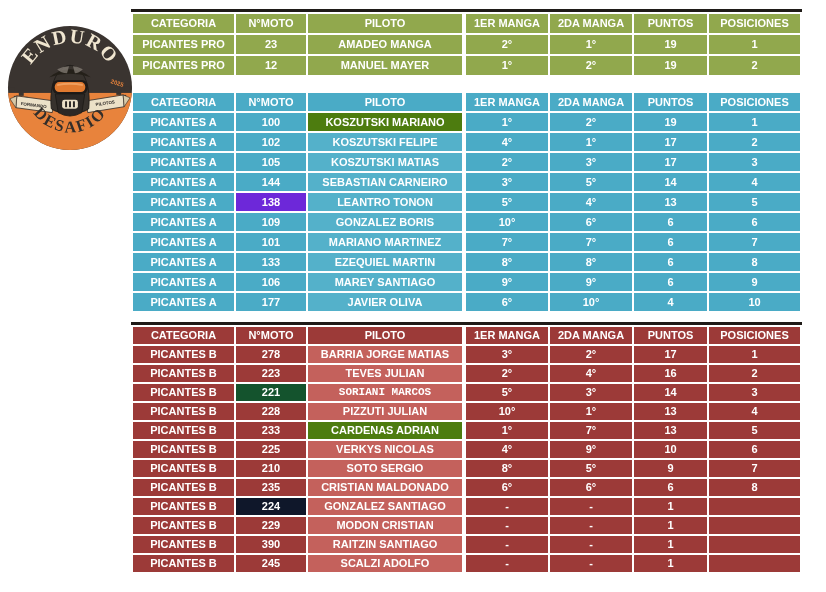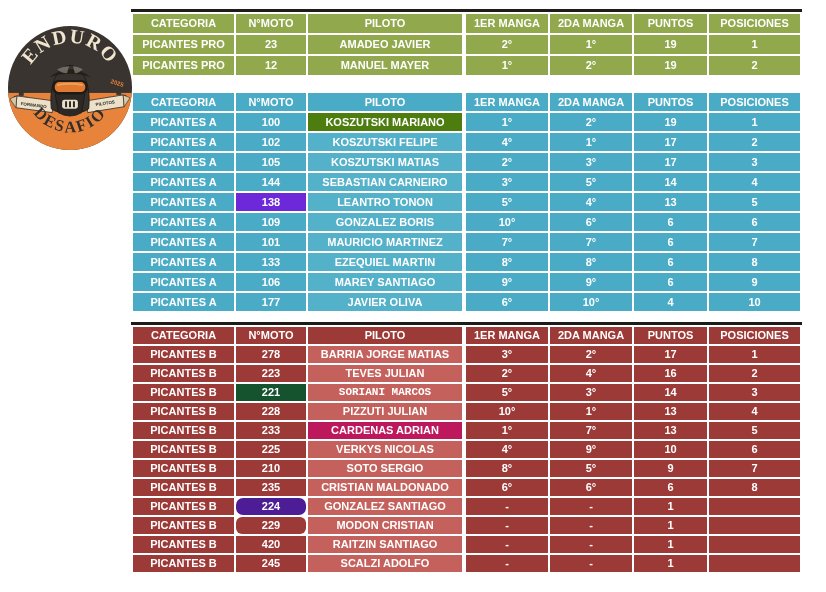--- a/index.html
+++ b/index.html
@@ -117,21 +117,21 @@
             <th style="background: rgb(145, 168, 77);">1ER MANGA</th>
             <th style="background: rgb(145, 168, 77);">2DA MANGA</th>
             <th style="background: rgb(145, 168, 77);">PUNTOS</th>
             <th style="background: rgb(145, 168, 77);">POSICIONES</th>
           </tr>
         </thead>
       <tbody>
           <tr>
             <td style="background: rgb(145, 168, 77);">PICANTES PRO</td>
             <td style="background: rgb(145, 168, 77);">23</td>
-            <td style="background: rgb(145, 168, 77);">AMADEO JAVIER</td>
+            <td style="background: rgb(145, 168, 77);">AMADEO MANGA</td>
             <td style="background: rgb(145, 168, 77);">2°</td>
             <td style="background: rgb(145, 168, 77);">1°</td>
             <td style="background: rgb(145, 168, 77);">19</td>
             <td style="background: rgb(145, 168, 77);">1</td>
           </tr>
           <tr>
             <td style="background: rgb(145, 168, 77);">PICANTES PRO</td>
             <td style="background: rgb(145, 168, 77);">12</td>
             <td style="background: rgb(145, 168, 77);">MANUEL MAYER</td>
             <td style="background: rgb(145, 168, 77);">1°</td>
@@ -215,21 +215,21 @@
             <td style="background: rgb(74, 171, 198);">109</td>
             <td class="pilot-left" style="background: rgb(84, 177, 202);">GONZALEZ BORIS</td>
             <td style="background: rgb(74, 171, 198);">10°</td>
             <td style="background: rgb(74, 171, 198);">6°</td>
             <td style="background: rgb(74, 171, 198);">6</td>
             <td style="background: rgb(74, 171, 198);">6</td>
           </tr>
           <tr>
             <td style="background: rgb(74, 171, 198);">PICANTES A</td>
             <td style="background: rgb(74, 171, 198);">101</td>
-            <td class="pilot-left" style="background: rgb(84, 177, 202);">MAURICIO MARTINEZ</td>
+            <td class="pilot-left" style="background: rgb(84, 177, 202);">MARIANO MARTINEZ</td>
             <td style="background: rgb(74, 171, 198);">7°</td>
             <td style="background: rgb(74, 171, 198);">7°</td>
             <td style="background: rgb(74, 171, 198);">6</td>
             <td style="background: rgb(74, 171, 198);">7</td>
           </tr>
           <tr>
             <td style="background: rgb(74, 171, 198);">PICANTES A</td>
             <td style="background: rgb(74, 171, 198);">133</td>
             <td class="pilot-left" style="background: rgb(84, 177, 202);">EZEQUIEL MARTIN</td>
             <td style="background: rgb(74, 171, 198);">8°</td>
@@ -313,21 +313,21 @@
             <td style="background: rgb(156, 58, 56);">228</td>
             <td class="pilot-left" style="background: rgb(196, 97, 92);">PIZZUTI JULIAN</td>
             <td style="background: rgb(156, 58, 56);">10°</td>
             <td style="background: rgb(156, 58, 56);">1°</td>
             <td style="background: rgb(156, 58, 56);">13</td>
             <td style="background: rgb(156, 58, 56);">4</td>
           </tr>
           <tr>
             <td style="background: rgb(156, 58, 56);">PICANTES B</td>
             <td style="background: rgb(156, 58, 56);">233</td>
-            <td class="pilot-left" style="background: #be185d;">CARDENAS ADRIAN</td>
+            <td class="pilot-left" style="background: #4d7c0f;">CARDENAS ADRIAN</td>
             <td style="background: rgb(156, 58, 56);">1°</td>
             <td style="background: rgb(156, 58, 56);">7°</td>
             <td style="background: rgb(156, 58, 56);">13</td>
             <td style="background: rgb(156, 58, 56);">5</td>
           </tr>
           <tr>
             <td style="background: rgb(156, 58, 56);">PICANTES B</td>
             <td style="background: rgb(156, 58, 56);">225</td>
             <td class="pilot-left" style="background: rgb(196, 97, 92);">VERKYS NICOLAS</td>
             <td style="background: rgb(156, 58, 56);">4°</td>
@@ -348,39 +348,39 @@
             <td style="background: rgb(156, 58, 56);">PICANTES B</td>
             <td style="background: rgb(156, 58, 56);">235</td>
             <td class="pilot-left" style="background: rgb(196, 97, 92);">CRISTIAN MALDONADO</td>
             <td style="background: rgb(156, 58, 56);">6°</td>
             <td style="background: rgb(156, 58, 56);">6°</td>
             <td style="background: rgb(156, 58, 56);">6</td>
             <td style="background: rgb(156, 58, 56);">8</td>
           </tr>
           <tr>
             <td style="background: rgb(156, 58, 56);">PICANTES B</td>
-            <td style="background: #4c1d95; border-radius: 7px;">224</td>
+            <td style="background: #0f172a;">224</td>
             <td class="pilot-left" style="background: rgb(196, 97, 92);">GONZALEZ SANTIAGO</td>
             <td style="background: rgb(156, 58, 56);">-</td>
             <td style="background: rgb(156, 58, 56);">-</td>
             <td style="background: rgb(156, 58, 56);">1</td>
             <td style="background: rgb(156, 58, 56);"></td>
           </tr>
           <tr>
             <td style="background: rgb(156, 58, 56);">PICANTES B</td>
-            <td style="background: rgb(156, 58, 56); border-radius: 6px;">229</td>
+            <td style="background: rgb(156, 58, 56);">229</td>
             <td class="pilot-left" style="background: rgb(196, 97, 92);">MODON CRISTIAN</td>
             <td style="background: rgb(156, 58, 56);">-</td>
             <td style="background: rgb(156, 58, 56);">-</td>
             <td style="background: rgb(156, 58, 56);">1</td>
             <td style="background: rgb(156, 58, 56);"></td>
           </tr>
           <tr>
             <td style="background: rgb(156, 58, 56);">PICANTES B</td>
-            <td style="background: rgb(156, 58, 56);">420</td>
+            <td style="background: rgb(156, 58, 56);">390</td>
             <td class="pilot-left" style="background: rgb(196, 97, 92);">RAITZIN SANTIAGO</td>
             <td style="background: rgb(156, 58, 56);">-</td>
             <td style="background: rgb(156, 58, 56);">-</td>
             <td style="background: rgb(156, 58, 56);">1</td>
             <td style="background: rgb(156, 58, 56);"></td>
           </tr>
           <tr>
             <td style="background: rgb(156, 58, 56);">PICANTES B</td>
             <td style="background: rgb(156, 58, 56);">245</td>
             <td class="pilot-left" style="background: rgb(196, 97, 92);">SCALZI ADOLFO</td>

